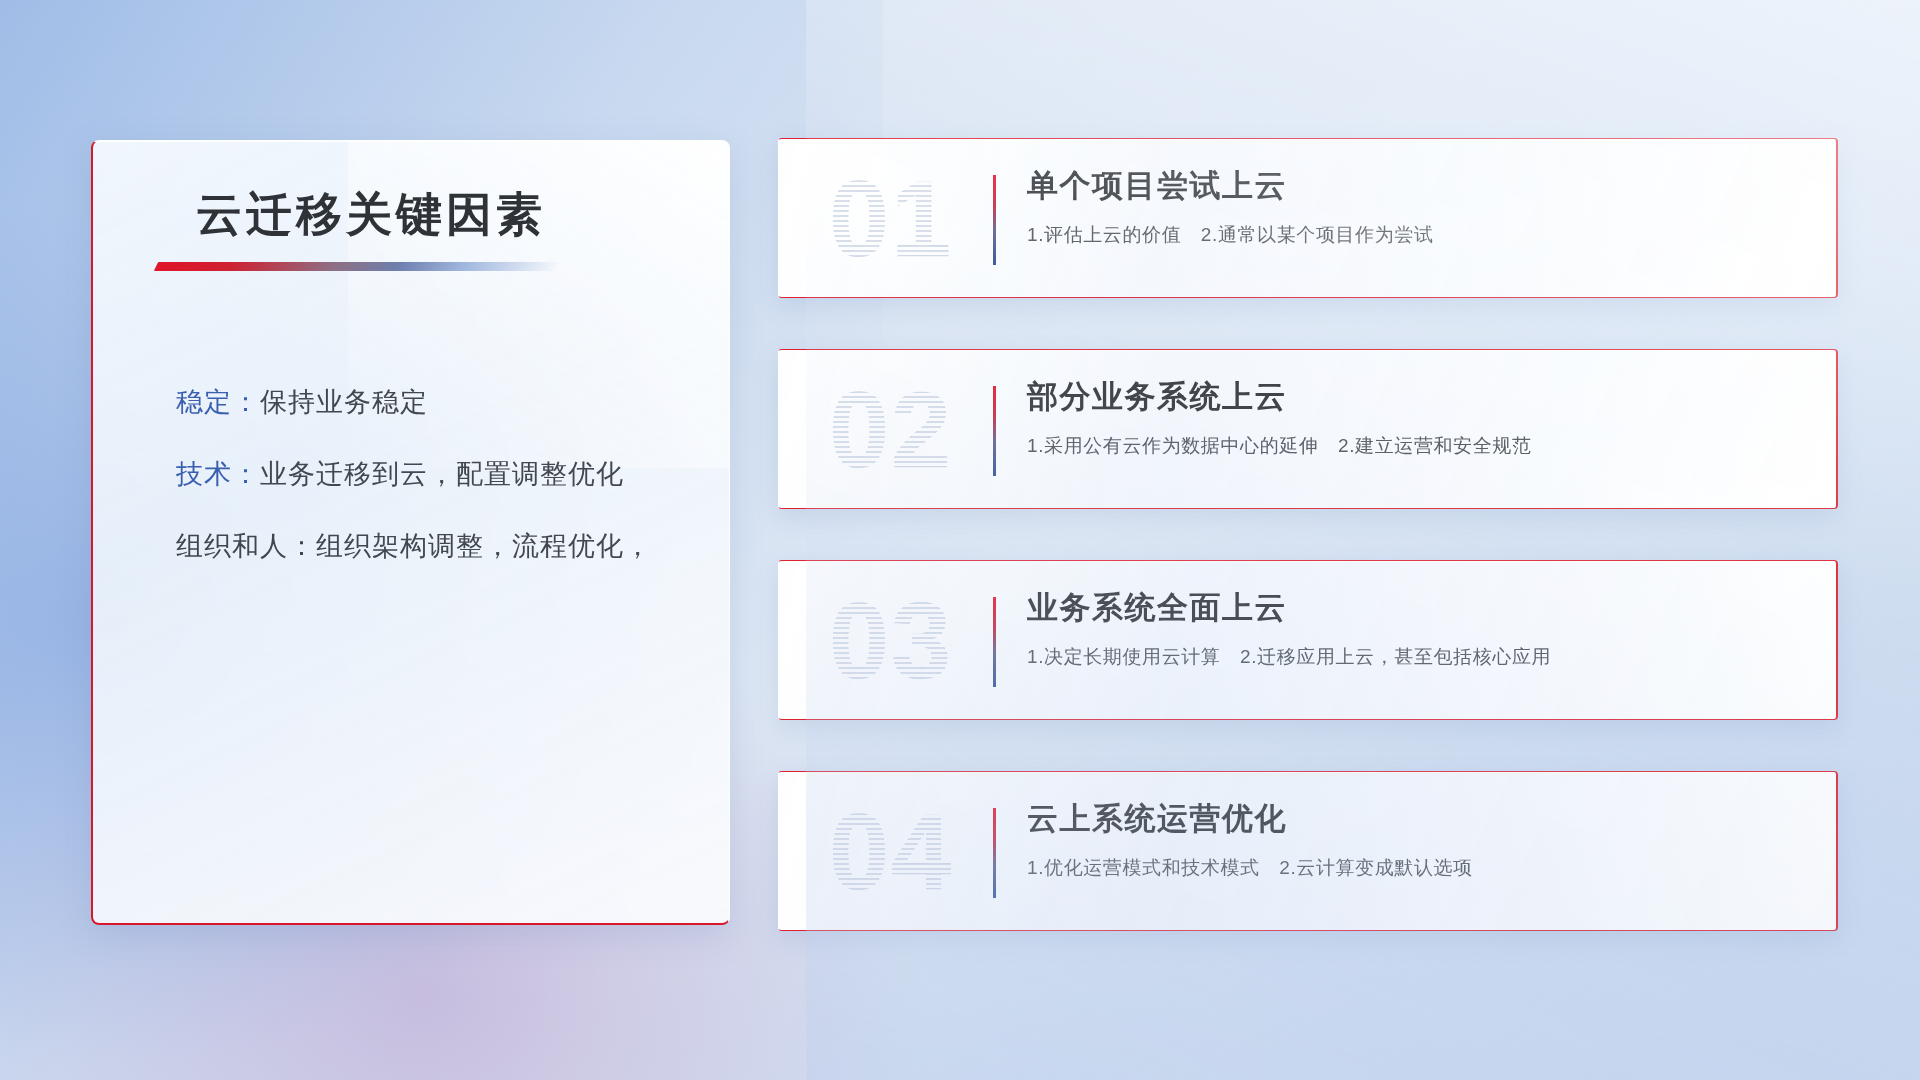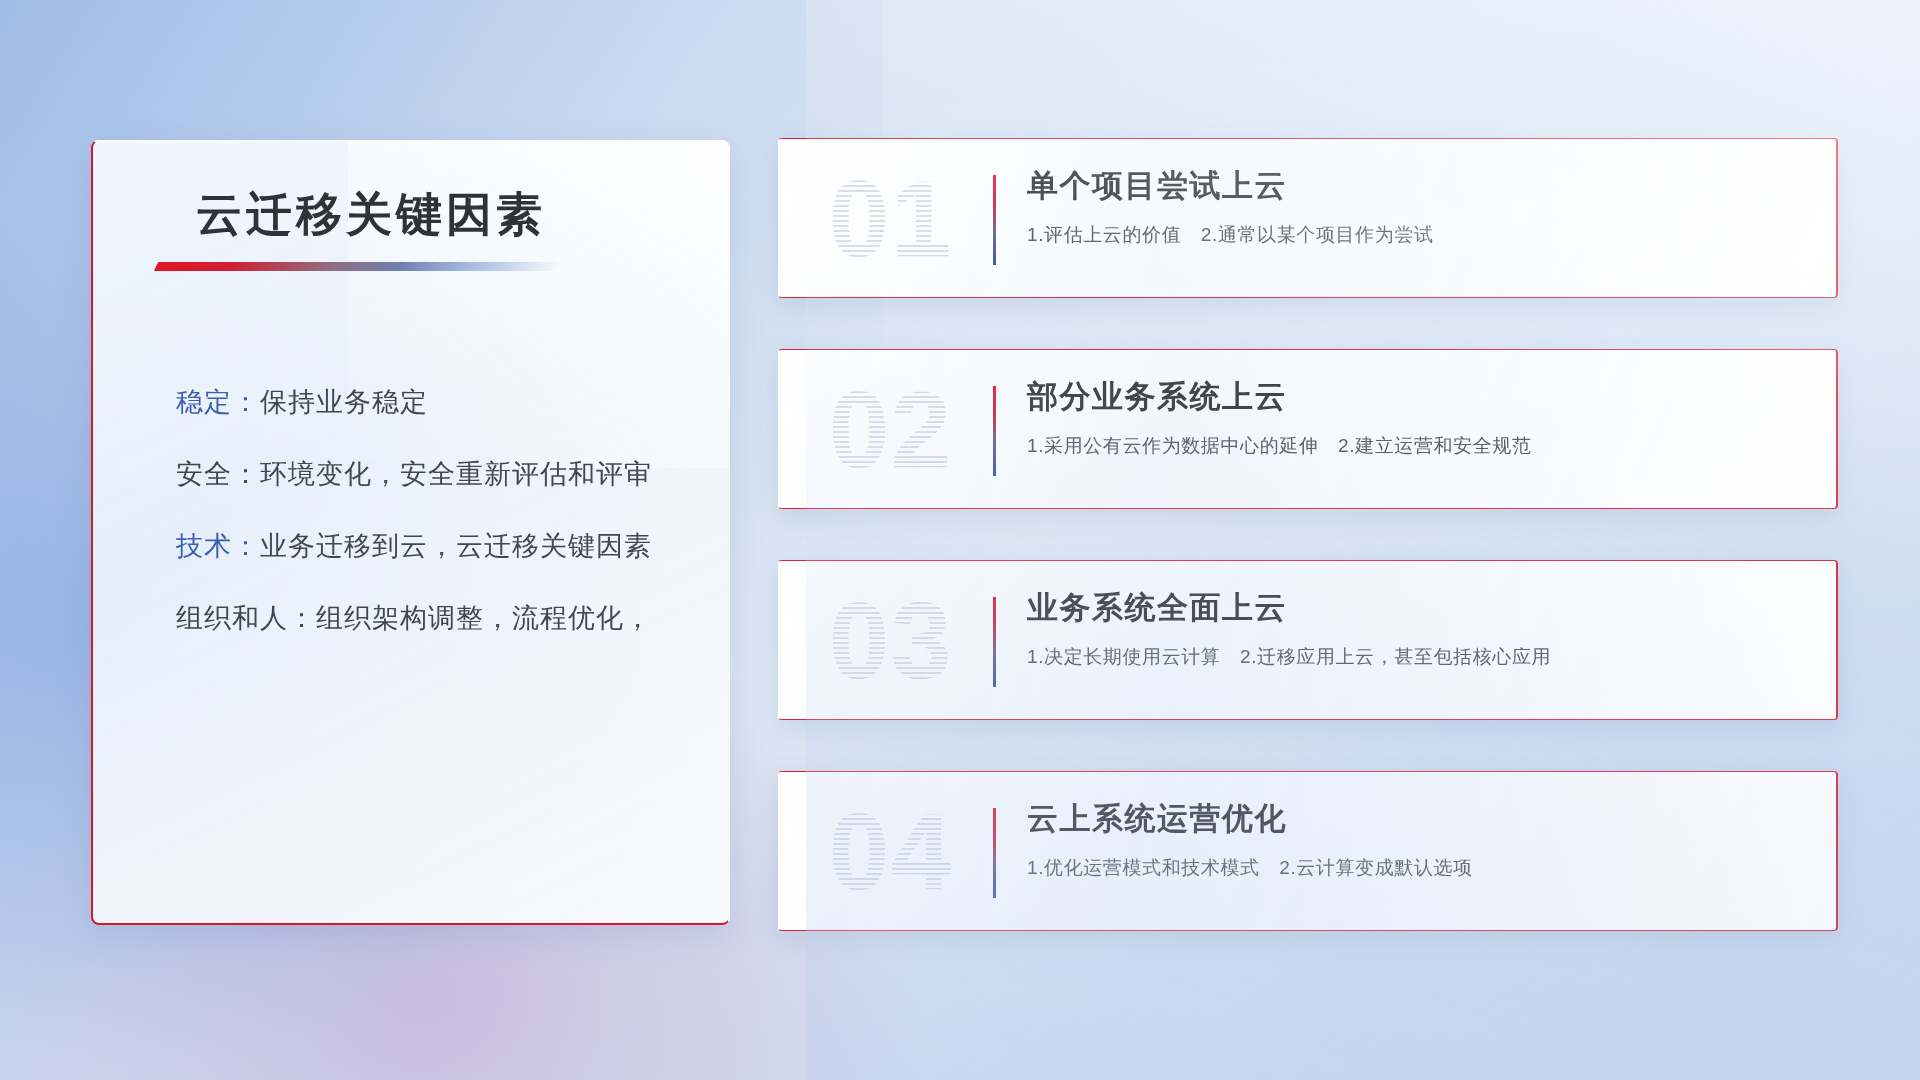--- a/index.html
+++ b/index.html
@@ -175,26 +175,23 @@
     <h1 class="panel-title">云迁移关键因素</h1>
     <div class="title-rule"></div>
 
     <div class="factor-list">
 
       <p class="factor-row">
         <span class="factor-label">稳定：</span><span class="factor-text">保持业务稳定</span>
       </p>
 
 
+
       <p class="factor-row">
-        <span class="factor-label plain">安全：</span><span class="factor-text">环境变化，安全重新评估和评审</span>
-      </p>
-
-      <p class="factor-row">
-        <span class="factor-label">技术：</span><span class="factor-text">业务迁移到云，云迁移关键因素</span>
+        <span class="factor-label">技术：</span><span class="factor-text">业务迁移到云，配置调整优化</span>
       </p>
 
       <p class="factor-row">
         <span class="factor-label plain">组织和人：</span><span class="factor-text">组织架构调整，流程优化，</span>
       </p>
 
 
     </div>
   </section>
 

